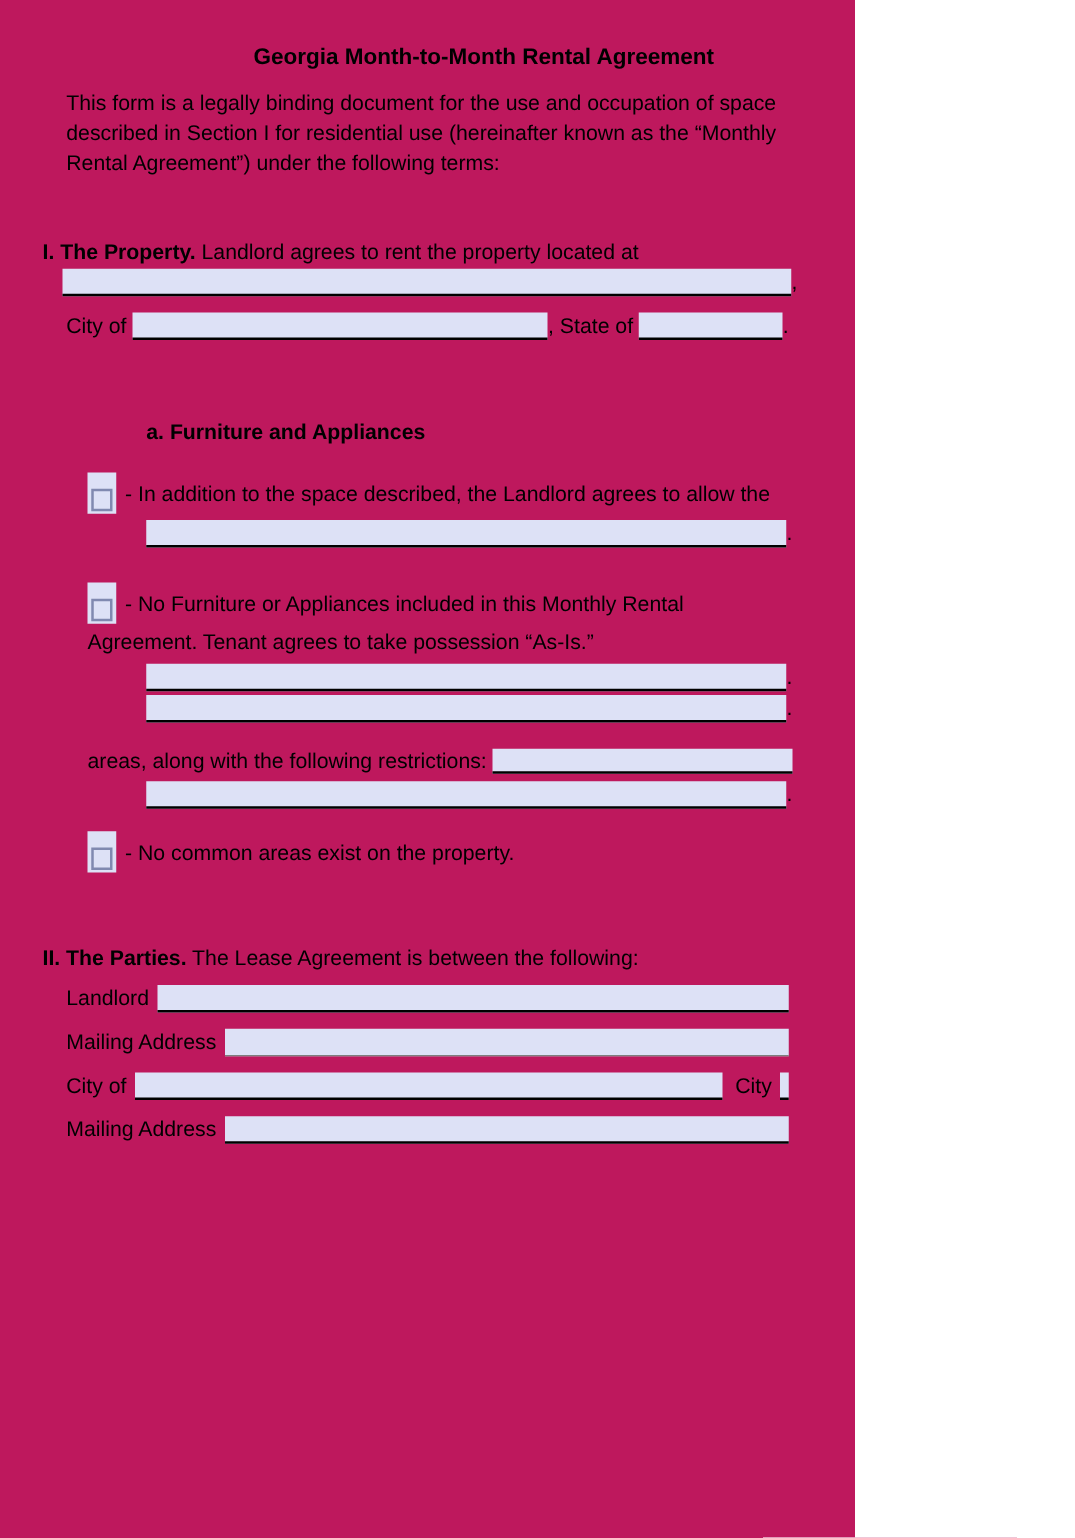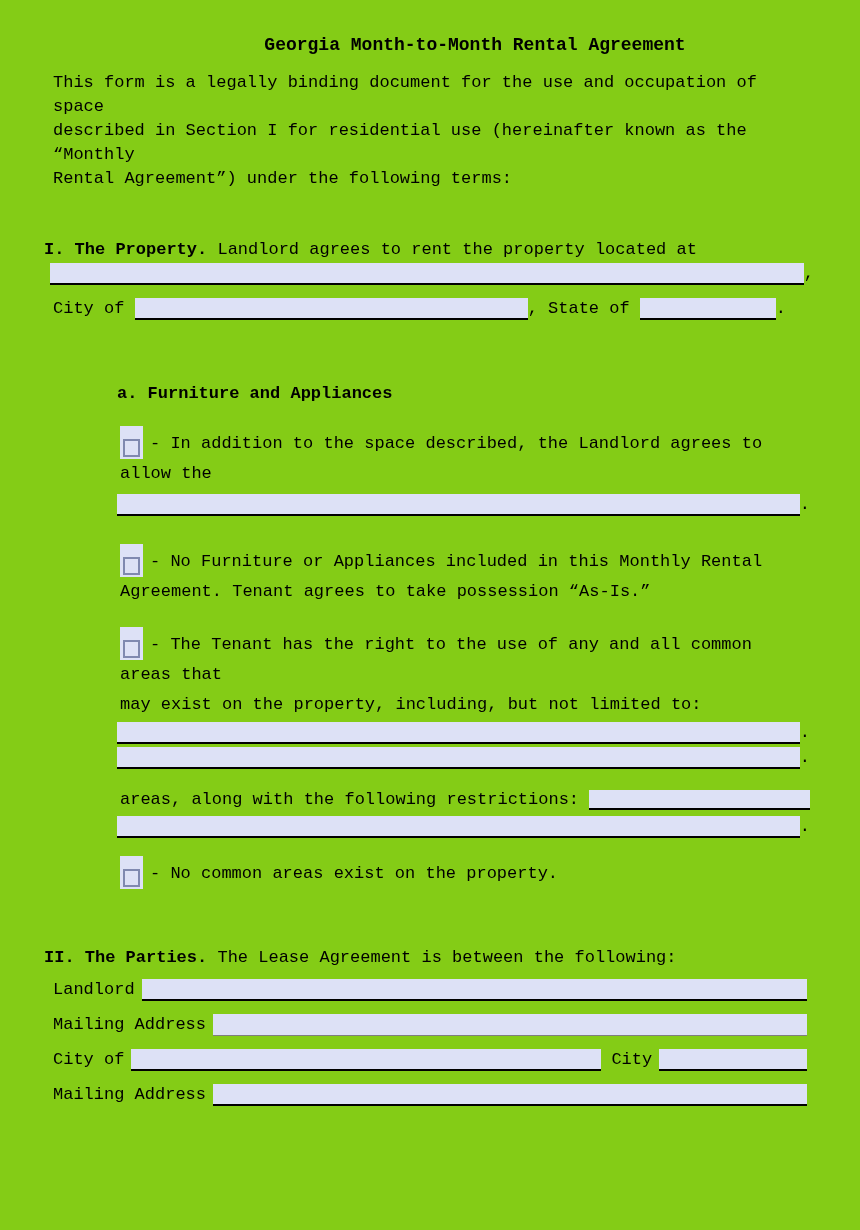--- a/index.html
+++ b/index.html
@@ -3,40 +3,40 @@
 <meta charset="utf-8">
 <style>
   :root{
     --field-bg:#dde1f6;
     --cb-border:#8089b0;
     --ul-black:#000000;
     --ul-gray:#7e7e7e;
   }
   html,body{margin:0;padding:0;background:#ffffff;}
   .page{
-    width:860px;height:1230px;background:#84cc16;color:#000;
-    font-family:Liberation Mono, monospace;font-size:17px;
+    width:684px;height:1230px;background:#be185d;color:#000;
+    font-family:Liberation Sans, sans-serif;font-size:17px;
     position:relative;overflow:hidden;
   }
   .title{padding-top:33px;margin-left:90px;text-align:center;font-weight:bold;font-size:18px;line-height:24px;}
   .intro{margin:14px 53px 0 53px;line-height:24px;white-space:pre-line;}
-  .s-heading{margin:47px 53px 0 44px;line-height:24px;}
+  .s-heading{margin:47px 53px 0 34px;line-height:24px;}
   .s-heading b{font-weight:bold;}
   .sub-heading{margin-left:117px;margin-right:55px;font-weight:bold;line-height:24px;}
   .frow{display:flex;align-items:flex-end;}
   .field{background:var(--field-bg);height:20px;border-bottom:2px solid var(--ul-black);}
   .field.gray{height:21px;border-bottom:1px solid var(--ul-gray);}
   .grow{flex:1 1 auto;}
   .suffix{line-height:22px;white-space:pre;}
   .lbl{line-height:22px;white-space:pre;}
   .address-row{margin:1px 46px 0 50px;}
   .city-row{margin:13px 53px 0 53px;}
   .w-city1{width:393px;}
   .w-state1{width:136px;}
-  .indent{margin-left:120px;margin-right:55px;line-height:30px;}
+  .indent{margin-left:70px;margin-right:55px;line-height:30px;}
   .checkbox{
     display:inline-block;width:23px;height:33px;margin-right:7px;
     background:var(--field-bg);position:relative;vertical-align:bottom;
   }
   .checkbox::after{
     content:"";position:absolute;left:3px;bottom:2px;width:13px;height:14px;
     border:2px solid var(--cb-border);background:var(--field-bg);
   }
   .pre{white-space:pre-line;}
   .ifield{height:18px;margin-bottom:4px;align-self:flex-end;}
@@ -98,24 +98,20 @@
     <span class="field grow"></span>
     <span class="suffix">.</span>
   </div>
 
   <div class="indent mt28">
     <span class="checkbox"></span><span class="pre">- No Furniture or Appliances included in this Monthly Rental
 Agreement. Tenant agrees to take possession “As-Is.”</span>
   </div>
 
 
-  <div class="indent mt20">
-    <span class="checkbox"></span><span class="pre">- The Tenant has the right to the use of any and all common areas that
-may exist on the property, including, but not limited to:</span>
-  </div>
 
   <div class="frow cfield-row">
     <span class="field grow"></span>
     <span class="suffix">.</span>
   </div>
   <div class="frow cfield-row2">
     <span class="field grow"></span>
     <span class="suffix">.</span>
   </div>
 

